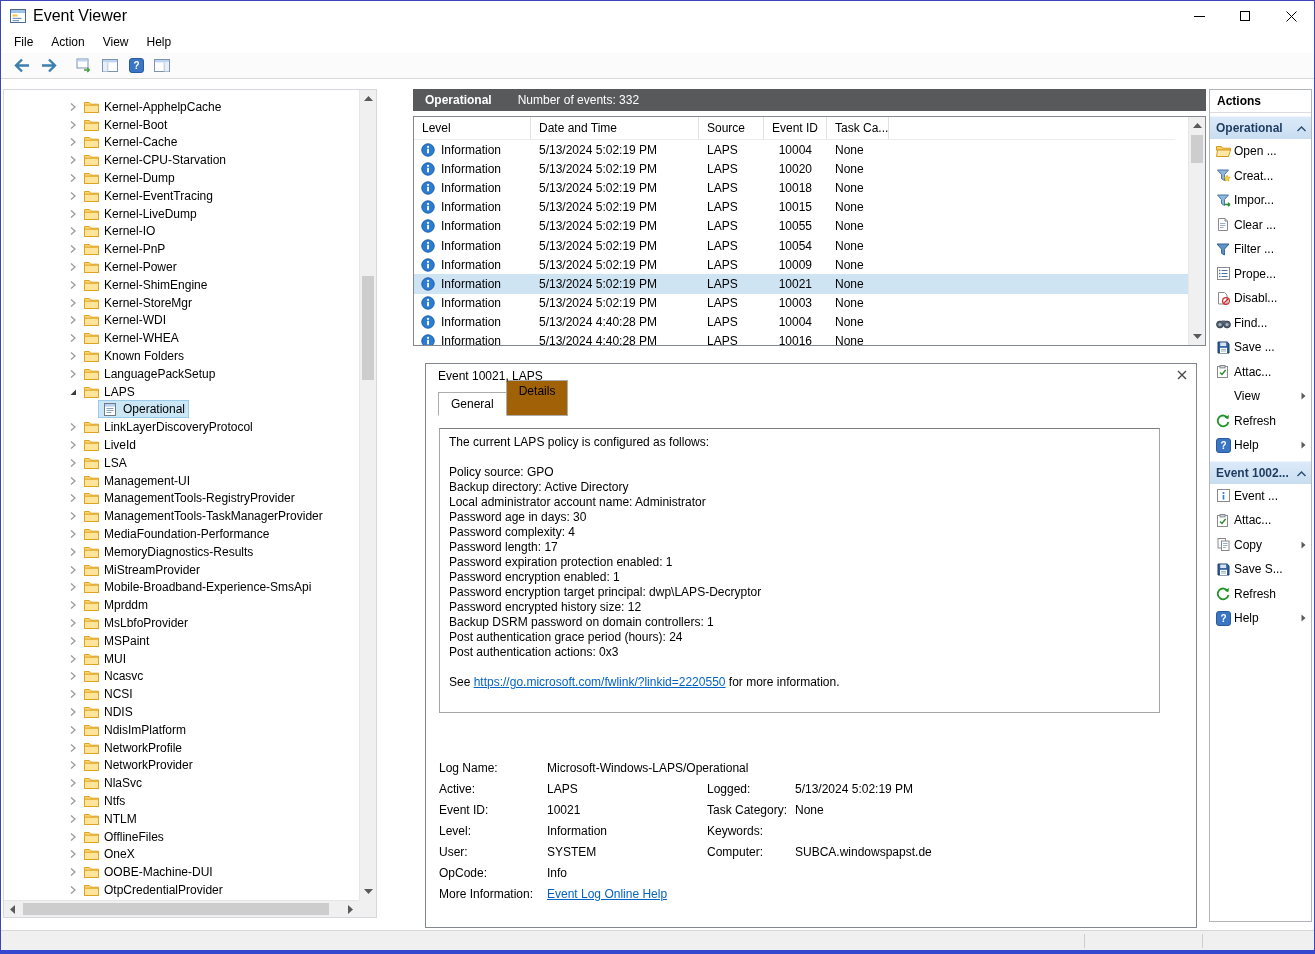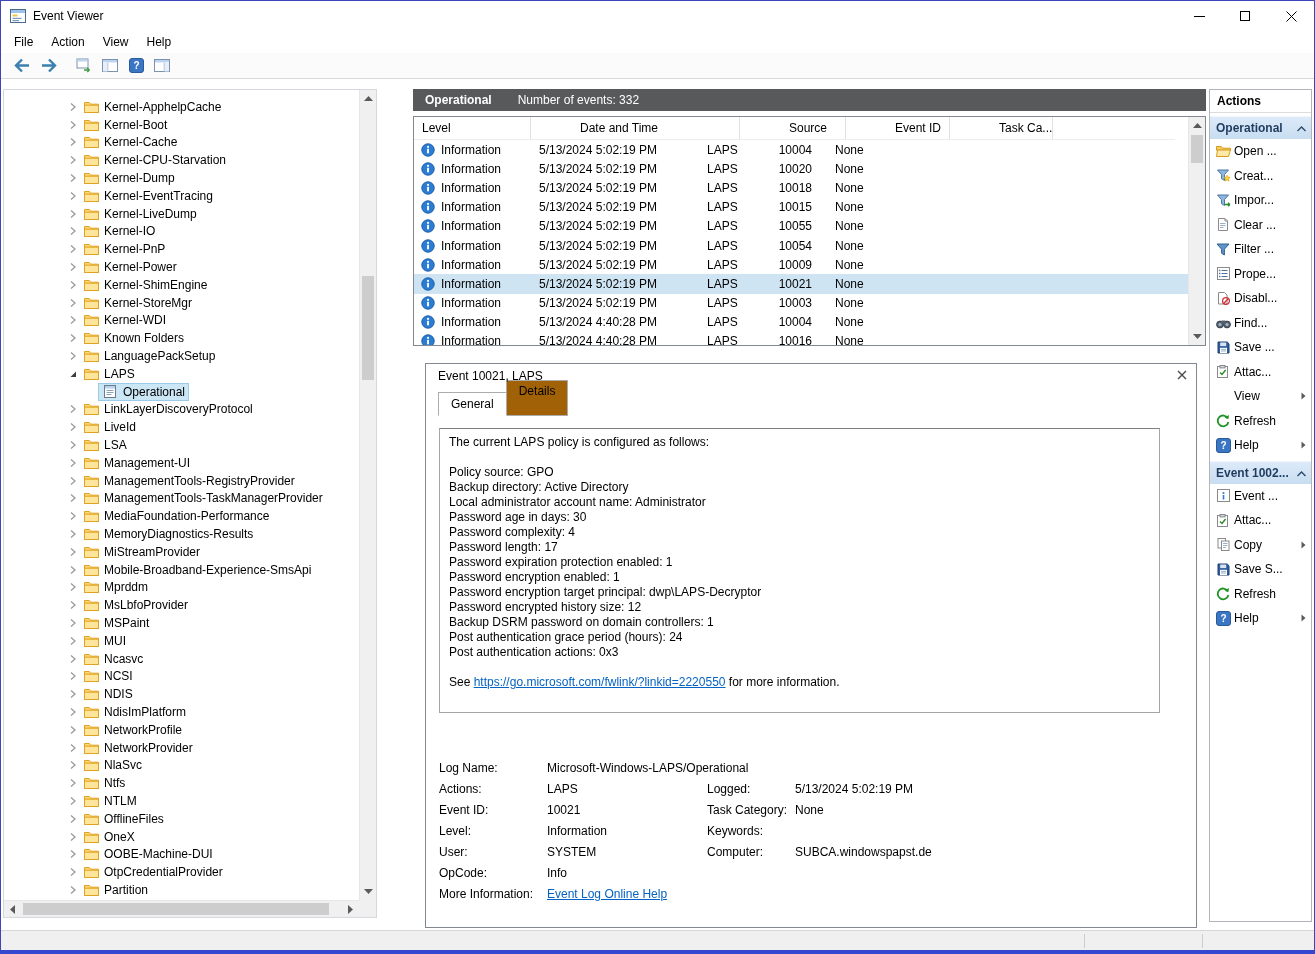--- a/index.html
+++ b/index.html
@@ -3,21 +3,21 @@
 <meta charset="utf-8">
 <style>
   * { margin:0; padding:0; box-sizing:border-box; }
   html,body { width:1315px; height:954px; }
   body { font-family:"Liberation Sans","DejaVu Sans",sans-serif; font-size:12px; color:#000; background:#fff; overflow:hidden; }
   .window { position:absolute; inset:0; background:#fff; border:1px solid #3c46b8; border-bottom:4px solid #3547cf; }
 
   
   .titlebar { height:30px; display:flex; align-items:center; background:#fff; }
   .app-icon { margin-left:9px; display:inline-flex; }
-  .wtitle { margin-left:7px; font-size:12px; }
+  .wtitle { margin-left:7px; font-size:16px; }
   .win-controls { margin-left:auto; display:flex; height:100%; }
   .win-btn { width:46px; height:100%; display:flex; align-items:center; justify-content:center; }
 
   
   .menubar { height:22px; display:flex; align-items:center; padding-left:4px; background:#fff; }
   .menu-item { padding:2px 9px; }
   .toolbar { height:26px; display:flex; align-items:center; padding-left:8px; background:#fbfbfb; border-bottom:1px solid #d9d9d9; }
   .tb-btn { width:26px; height:24px; display:flex; align-items:center; justify-content:center; }
   .tb-btn:nth-child(3){ margin-left:10px; }
 
@@ -44,21 +44,21 @@
   .sthumb { position:absolute; left:2px; right:2px; background:#cdcdcd; border-radius:0; }
   .hthumb { position:absolute; top:2px; bottom:2px; background:#cdcdcd; }
 
   
   .center-panel { position:absolute; left:412px; width:793px; top:10px; bottom:0; }
   .list-header { height:22px; background:#58595a; color:#fff; display:flex; align-items:center; padding-left:12px; }
   .lh-title { font-weight:bold; }
   .lh-count { margin-left:26px; }
 
   .event-table { position:absolute; top:27px; left:0; right:0; height:230px; border:1px solid #828790; background:#fff; }
-  .thead { position:absolute; top:0; left:0; right:30px; height:23px; display:flex; border-bottom:1px solid #ececec; background:#fff;gap:41px; }
+  .thead { position:absolute; top:0; left:0; right:30px; height:23px; display:flex; border-bottom:1px solid #ececec; background:#fff; }
   .th { display:flex; align-items:center; padding-left:8px; border-right:1px solid #e1e1e1; overflow:hidden; white-space:nowrap; }
   .th.c0 { width:117px; } .th.c1 { width:168px; } .th.c2 { width:65px; } .th.c3 { width:63px; } .th.c4 { width:62px; }
   .tbody { position:absolute; top:23px; left:0; right:17px; bottom:0; overflow:hidden; }
   .trow { height:19.2px; display:flex; align-items:center; white-space:nowrap; }
   .trow.selected { background:#cfe4f3; }
   .c { overflow:hidden; }
   .c.lvl { width:117px; display:flex; align-items:center; gap:5px; padding-left:6px; }
   .c.dt { width:168px; padding-left:8px; }
   .c.src { width:65px; padding-left:8px; }
   .c.eid { width:63px; text-align:right; padding-right:15px; }
@@ -395,20 +395,36 @@
                 <path d="M3 1.5L7 5L3 8.5" fill="none" stroke="#9b9b9b" stroke-width="1.3"></path>
               </svg>
             </span>
             <span class="tlbl">
               <span class="ic">
                 <svg width="15" height="12" viewBox="0 0 15 12">
                   <path d="M0.5 1.5h4.8l1.3 1.7h7.9v8.3H0.5z" fill="#fcd575" stroke="#e0a21f"></path>
                   <path d="M0.5 4.2h14v7.3H0.5z" fill="#ffe49c" stroke="#e0a21f"></path>
                 </svg>
               </span>
+              <span class="tl-text">Kernel-WHEA</span>
+            </span>
+          </div>
+          <div class="tree-row" style="padding-left:62px">
+            <span class="chev">
+              <svg width="10" height="10" viewBox="0 0 10 10">
+                <path d="M3 1.5L7 5L3 8.5" fill="none" stroke="#9b9b9b" stroke-width="1.3"></path>
+              </svg>
+            </span>
+            <span class="tlbl">
+              <span class="ic">
+                <svg width="15" height="12" viewBox="0 0 15 12">
+                  <path d="M0.5 1.5h4.8l1.3 1.7h7.9v8.3H0.5z" fill="#fcd575" stroke="#e0a21f"></path>
+                  <path d="M0.5 4.2h14v7.3H0.5z" fill="#ffe49c" stroke="#e0a21f"></path>
+                </svg>
+              </span>
               <span class="tl-text">Known Folders</span>
             </span>
           </div>
           <div class="tree-row" style="padding-left:62px">
             <span class="chev">
               <svg width="10" height="10" viewBox="0 0 10 10">
                 <path d="M3 1.5L7 5L3 8.5" fill="none" stroke="#9b9b9b" stroke-width="1.3"></path>
               </svg>
             </span>
             <span class="tlbl">
@@ -1170,21 +1186,21 @@
             <div class="mline">See <a class="lnk">https://go.microsoft.com/fwlink/?linkid=2220550</a> for more information.</div>
           </div>
         <div class="fields">
             <div class="frow">
               <span class="fl1">Log Name:</span>
               <span class="fv1 spread">Microsoft-Windows-LAPS/Operational</span>
               <span class="fl2"></span>
               <span class="fv2"></span>
             </div>
             <div class="frow">
-              <span class="fl1">Actions:</span>
+              <span class="fl1">Active:</span>
               <span class="fv1">LAPS</span>
               <span class="fl2">Logged:</span>
               <span class="fv2">5/13/2024 5:02:19 PM</span>
             </div>
             <div class="frow">
               <span class="fl1">Event ID:</span>
               <span class="fv1">10021</span>
               <span class="fl2">Task Category:</span>
               <span class="fv2">None</span>
             </div>

